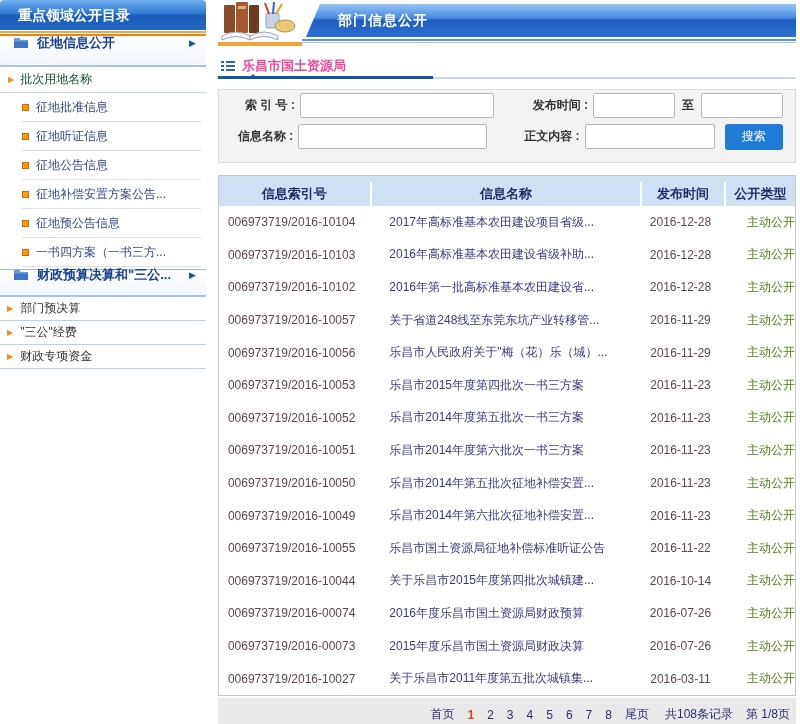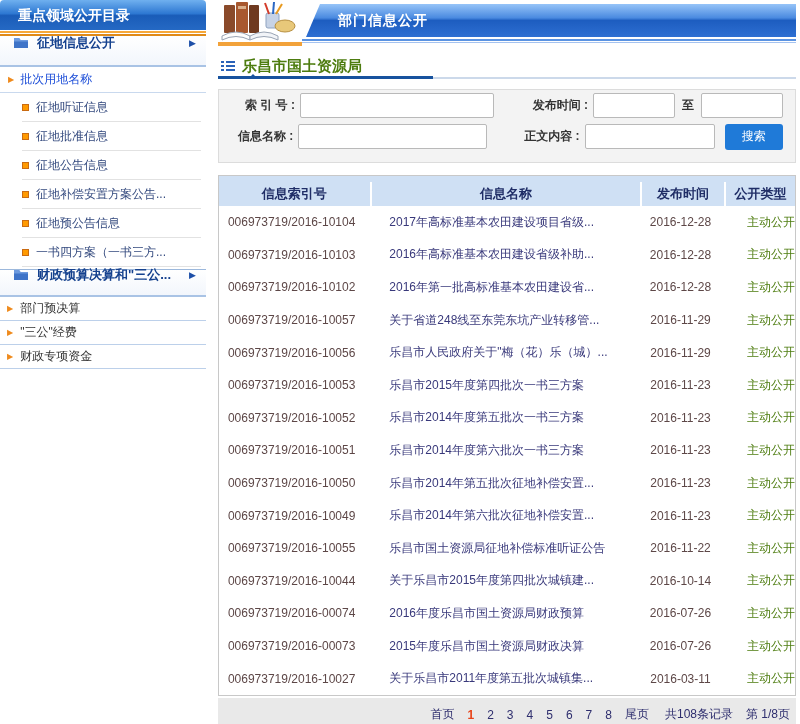--- a/index.html
+++ b/index.html
@@ -17,21 +17,21 @@
   .side-section { height:31px; display:flex; align-items:center; padding:0 10px 16px 13px;
     border-bottom:2px solid #a9c3e5; background:linear-gradient(180deg,#ffffff,#f2f6fc);
     cursor:pointer; }
   .side-section .folder { margin-right:8px; display:inline-flex; }
   .side-section .sec-label { font-size:13px; font-weight:bold; color:#15418e;
     white-space:nowrap; overflow:hidden; }
   .side-section .sec-arrow { margin-left:auto; color:#1d4fa8; font-size:9px; }
   .side-group { height:26px; display:flex; align-items:center; padding-left:8px;
     border-bottom:1px solid #c9d9ee; cursor:pointer; }
   .side-group .o-arrow { color:#ef8a1c; font-size:8px; margin-right:6px; }
-  .side-group .grp-label { font-size:12px; color:#1d4ed8; }
+  .side-group .grp-label { font-size:12px; color:#14532d; }
   .side-item { height:29px; display:flex; align-items:center; padding-left:22px;
     cursor:pointer; }
   .side-item .item-inner { display:flex; align-items:center; width:100%; height:100%;
     border-bottom:1px solid #e2e2e2; margin-right:5px; }
   .side-item .bullet { width:7px; height:7px; background:#ff9a00; border:1px solid #c96b12;
     margin-right:7px; flex:0 0 auto; }
   .side-item .item-label { font-size:12px; color:#33497e; white-space:nowrap; overflow:hidden; }
   .side-section.second { border-top:1px solid #9cb8dc; margin-top:2px; height:28px; }
   .side-link { height:24px; display:flex; align-items:center; padding-left:7px;
     border-bottom:1px solid #bcd0ea; cursor:pointer; }
@@ -47,21 +47,21 @@
   .ribbon { height:33px; margin-top:4px; line-height:33px; padding-left:36px;
     color:#fff; font-size:14px; font-weight:bold; letter-spacing:1px;
     background:linear-gradient(180deg,#96c4f8 0%,#4a8ae0 42%,#1d5dc0 50%,#2e6fd2 100%);
     clip-path:polygon(18px 0,100% 0,100% 100%,4px 100%); }
   .ribbon-lines { height:9px;
     background:linear-gradient(180deg,#ffffff 0 2px,#5b93e2 2px 4px,#ffffff 4px 5px,#a5c3f0 5px 6px,#ffffff 6px 9px); }
 
   .title-row { position:relative; margin-top:9px; height:24px; display:flex;
     align-items:center; padding-left:3px; border-bottom:2px solid #ccd9ea; }
   .title-row .list-icon { margin-right:7px; display:inline-flex; }
-  .page-title { font-size:15px; font-weight:bold; color:#4d7c0f; }
+  .page-title { font-size:13px; font-weight:bold; color:#ec4899; }
   .title-accent { position:absolute; left:0; bottom:-2px; width:215px; height:3px;
     background:#17529e; }
   .title-tick { position:absolute; left:30px; bottom:-2px; width:0; height:0;
     border-left:5px solid transparent; border-right:5px solid transparent;
     border-bottom:5px solid #17529e; }
 
   .search-panel { margin-top:10px; background:#f3f3f3; border:1px solid #dcdcdc;
     padding:0 12px 10px 12px; }
   .search-row { display:flex; align-items:center; height:31px; }
   .s-label { width:66px; text-align:right; font-size:12px; color:#333;
@@ -116,27 +116,27 @@
   </div>
 
   <div class="side-group">
     <span class="o-arrow">▶</span>
     <span class="grp-label">批次用地名称</span>
   </div>
 
   <div class="side-item">
     <span class="item-inner">
       <span class="bullet"></span>
+      <span class="item-label">征地批准信息</span>
+    </span>
+  </div>
+    <div class="side-item">
+    <span class="item-inner">
+      <span class="bullet"></span>
       <span class="item-label">征地听证信息</span>
-    </span>
-  </div>
-    <div class="side-item">
-    <span class="item-inner">
-      <span class="bullet"></span>
-      <span class="item-label">征地批准信息</span>
     </span>
   </div>
     <div class="side-item">
     <span class="item-inner">
       <span class="bullet"></span>
       <span class="item-label">征地公告信息</span>
     </span>
   </div>
     <div class="side-item">
     <span class="item-inner">

